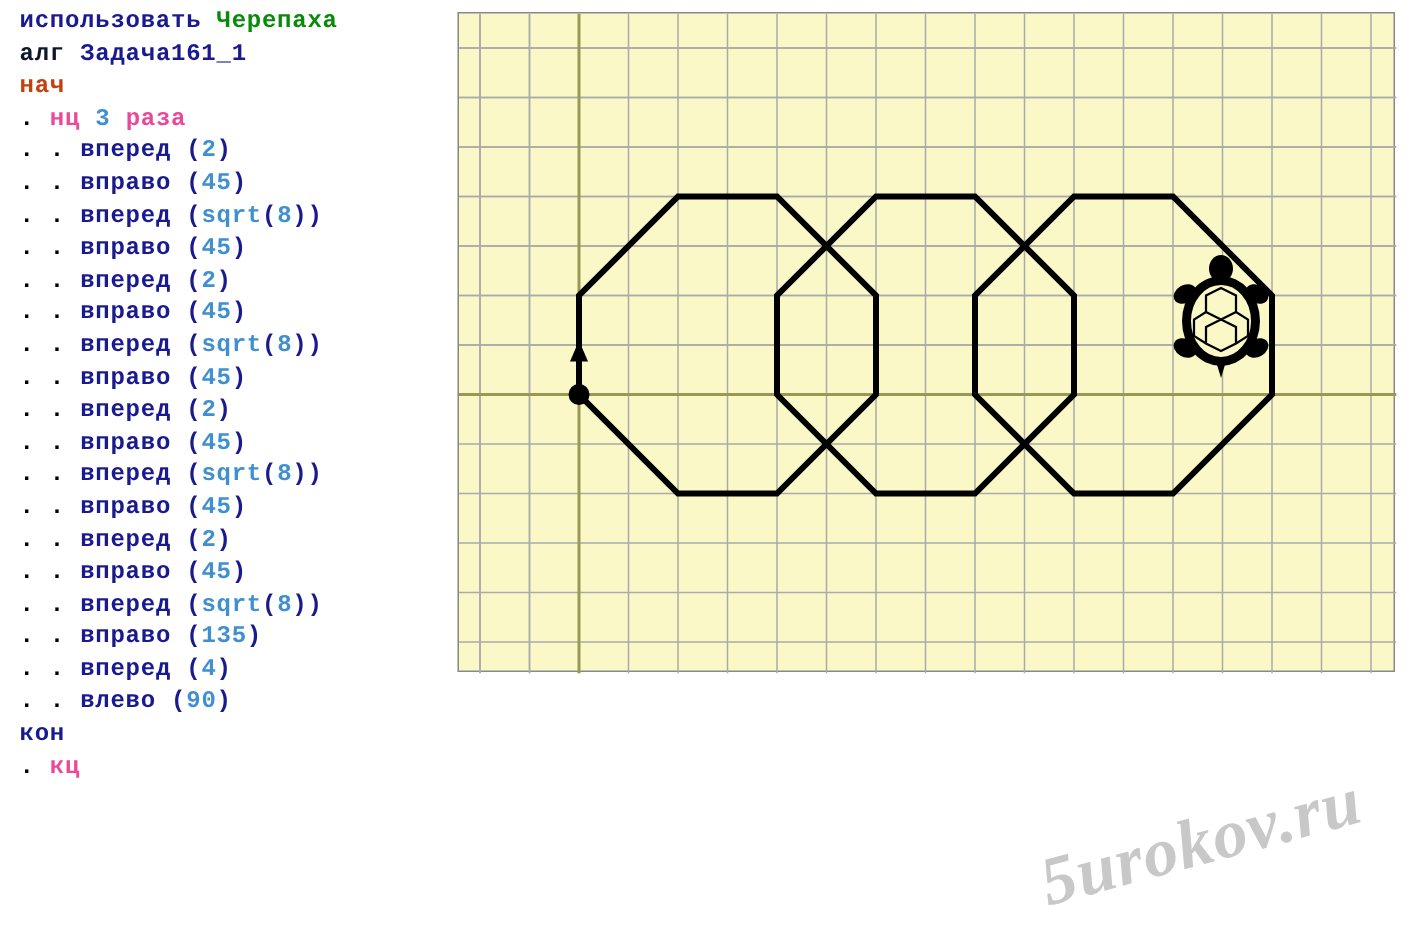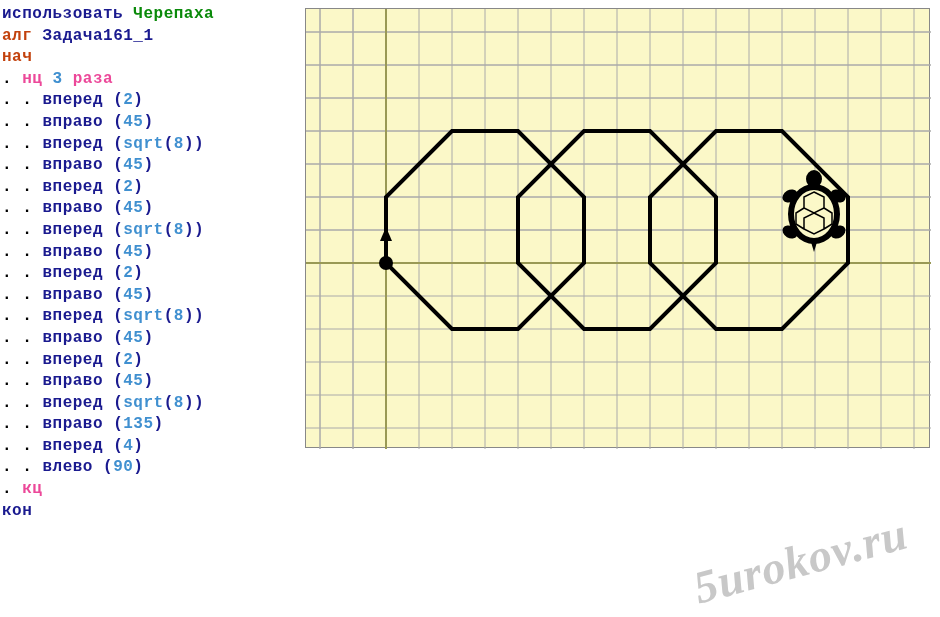--- a/index.html
+++ b/index.html
@@ -11,28 +11,28 @@
       width: 940px;
       height: 617px;
       position: relative;
     }
     .container {
       display: flex;
       height: 100%;
     }
     .code-panel {
       width: 305px;
-      padding: 4px 2px;
+      padding: 4px 13px;
       line-height: 1.35;
       letter-spacing: 0.5px;
     }
     .line { white-space: nowrap; }
     .kw-use { color: #1a1a8f; }
     .kw-module { color: #0a8a0a; }
-    .kw-alg { color: #c2410c; margin-top: 27px; }
+    .kw-alg { color: #0f172a; margin-top: 27px; }
     .kw-name { color: #1a1a8f; }
     .kw-begin { color: #c2410c; margin-top: 44px; }
     .kw-loop { color: #ec4899; }
     .kw-cmd { color: #1a1a8f; }
     .kw-end { color: #1a1a8f; }
     .num { color: #4090d0; }
     .func { color: #4090d0; }
     .paren { color: #1a1a8f; }
     .dot { color: #000; }
 
@@ -165,25 +165,25 @@
       <span class="dot">. .</span>
       <span class="kw-cmd">вперед</span>
       <span class="paren">(</span><span class="num">4</span><span class="paren">)</span>
     </div>
     <div class="line">
       <span class="dot">. .</span>
       <span class="kw-cmd">влево</span>
       <span class="paren">(</span><span class="num">90</span><span class="paren">)</span>
     </div>
     <div class="line">
+      <span class="kw-end">кон</span>
+    </div>
+    <div class="line">
       <span class="dot">.</span>
       <span class="kw-loop">кц</span>
-    </div>
-    <div class="line">
-      <span class="kw-end">кон</span>
     </div>
   </div>
 
   <div class="canvas-area">
     <svg id="turtle-svg" width="625" height="440">
         <line x1="14" y1="0" x2="14" y2="440" stroke="#aaa" stroke-width="1"></line>
         <line x1="47" y1="0" x2="47" y2="440" stroke="#aaa" stroke-width="1"></line>
         <line x1="80" y1="0" x2="80" y2="440" stroke="#aaa" stroke-width="1"></line>
         <line x1="113" y1="0" x2="113" y2="440" stroke="#aaa" stroke-width="1"></line>
         <line x1="146" y1="0" x2="146" y2="440" stroke="#aaa" stroke-width="1"></line>

